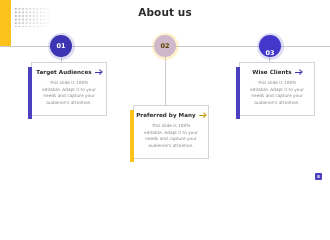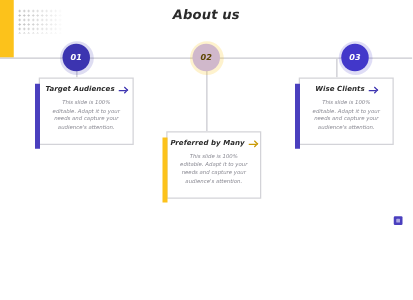--- a/index.html
+++ b/index.html
@@ -17,21 +17,20 @@
     position: relative;
   }
 
   #slide {
     position: absolute;
     left: 0; top: 0;
     width: 330px;
     height: 186px;
     background: #ffffff;
     overflow: hidden;
-    font-style: italic;
   }
 
   
   .yellow-bar {
     position: absolute;
     left: 0;
     top: 0;
     width: 11px;
     height: 46px;
     background: #fcc21b;
@@ -93,21 +92,21 @@
     position: absolute;
     left: -2.5px; top: -2.5px;
     width: 27px; height: 27px;
     border-radius: 50%;
     z-index: -1;
   }
   .node-1 { left: 50px;  background: #3d34b0; text-align: right; }
   .node-1 .ring { background: rgba(61,52,176,.17); }
   .node-2 { left: 154px; background: #c4b5fd; color: #5c4500; }
   .node-2 .ring { background: rgba(252,194,27,.22); }
-  .node-3 { left: 273px; background: #4338ca; }
+  .node-3 { left: 259px; background: #4338ca; align-items: flex-end; }
   .node-3 .ring { background: rgba(67,56,202,.17); }
 
   .connector {
     position: absolute;
     width: 1px;
     background: #c9c9cf;
     z-index: 1;
   }
   .conn-1 { left: 61px;  top: 47px;  height: 15px; }
   .conn-2 { left: 165px; top: 47px;  height: 58px; }

